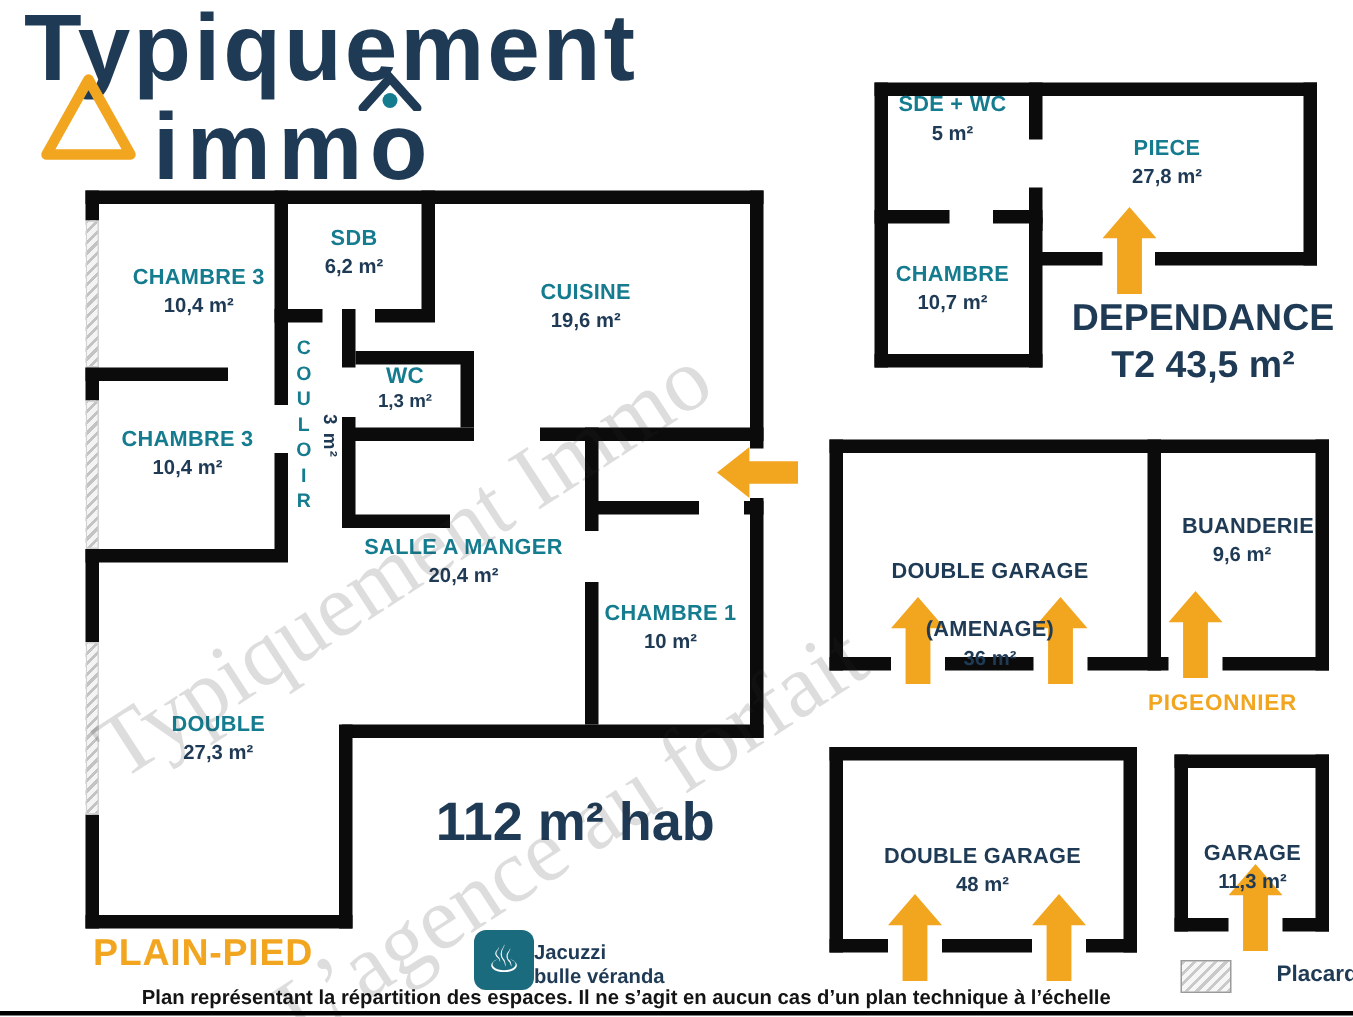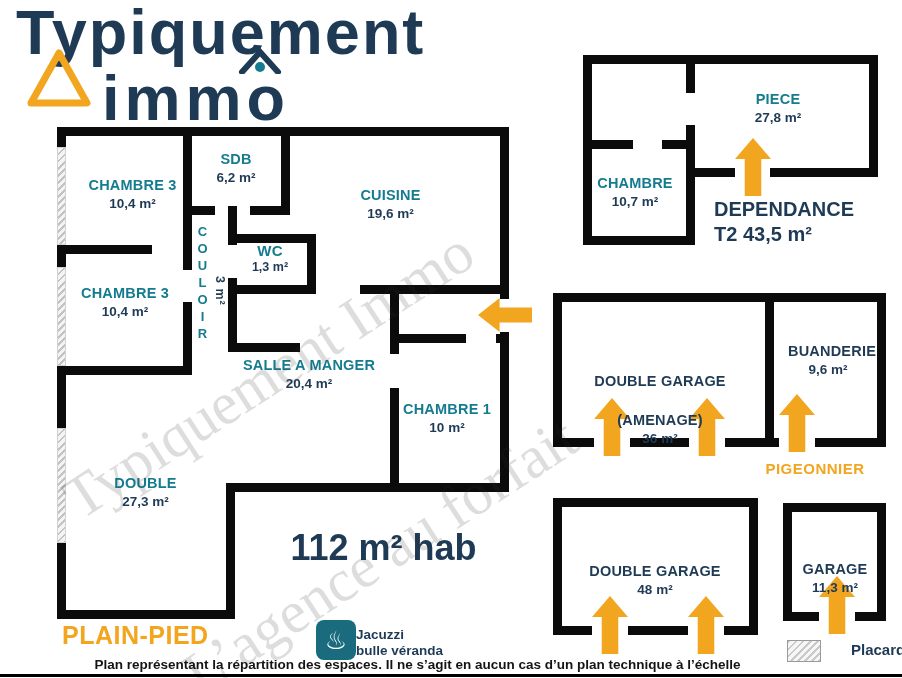--- a/index.html
+++ b/index.html
@@ -28,21 +28,21 @@
   .vname{position:absolute;z-index:4;writing-mode:vertical-rl;text-orientation:upright;
     color:#157C90;font-weight:700;font-size:13px;letter-spacing:2px;}
   .varea{position:absolute;z-index:4;writing-mode:vertical-rl;
     color:#1F3A55;font-weight:700;font-size:12.5px;letter-spacing:1px;}
 
   
   .main-title{position:absolute;z-index:4;text-align:center;color:#1F3A55;font-weight:700;}
   .main-title .t1{font-size:38px;line-height:1.12;}
   .main-title .t2{font-size:36px;line-height:1.12;}
   .orange-label{position:absolute;z-index:4;color:#F2A51F;font-weight:700;letter-spacing:.5px;}
-  .dep-label{position:absolute;z-index:4;text-align:left;color:#1F3A55;font-weight:700;font-size:20px;line-height:1.25;}
+  .dep-label{position:absolute;z-index:4;text-align:center;color:#1F3A55;font-weight:700;font-size:25px;line-height:1.25;}
 
   
   .logo-word{position:absolute;z-index:5;color:#1F3A55;font-weight:700;}
   .logo-w1{left:16px;top:-4px;font-size:63px;letter-spacing:2px;}
   .logo-w2{left:102px;top:62px;font-size:63px;letter-spacing:5px;}
   .logo-tri{position:absolute;left:26px;top:48px;z-index:6;}
   .logo-house{position:absolute;left:238px;top:46px;z-index:6;}
 
   
   .wm{position:absolute;z-index:6;pointer-events:none;white-space:nowrap;
@@ -188,20 +188,24 @@
   <div class="room" style="left:88px;top:474px;width:115px">
     <div class="rname">DOUBLE</div>
     <div class="rarea">27,3 m²</div>
   </div>
 
   <div class="main-title" style="left:256px;top:528px;width:255px">
     <div class="t2">112 m² hab</div>
   </div>
   <div class="orange-label" style="left:62px;top:621px;font-size:25px;">PLAIN-PIED</div>
 
+  <div class="room" style="left:590px;top:61px;width:90px">
+    <div class="rname">SDE + WC</div>
+    <div class="rarea">5 m²</div>
+  </div>
   <div class="room" style="left:733px;top:90px;width:90px">
     <div class="rname">PIECE</div>
     <div class="rarea">27,8 m²</div>
   </div>
   <div class="room" style="left:590px;top:174px;width:90px">
     <div class="rname">CHAMBRE</div>
     <div class="rarea">10,7 m²</div>
   </div>
   <div class="dep-label" style="left:714px;top:197px;width:176px">
     <div>DEPENDANCE</div>

